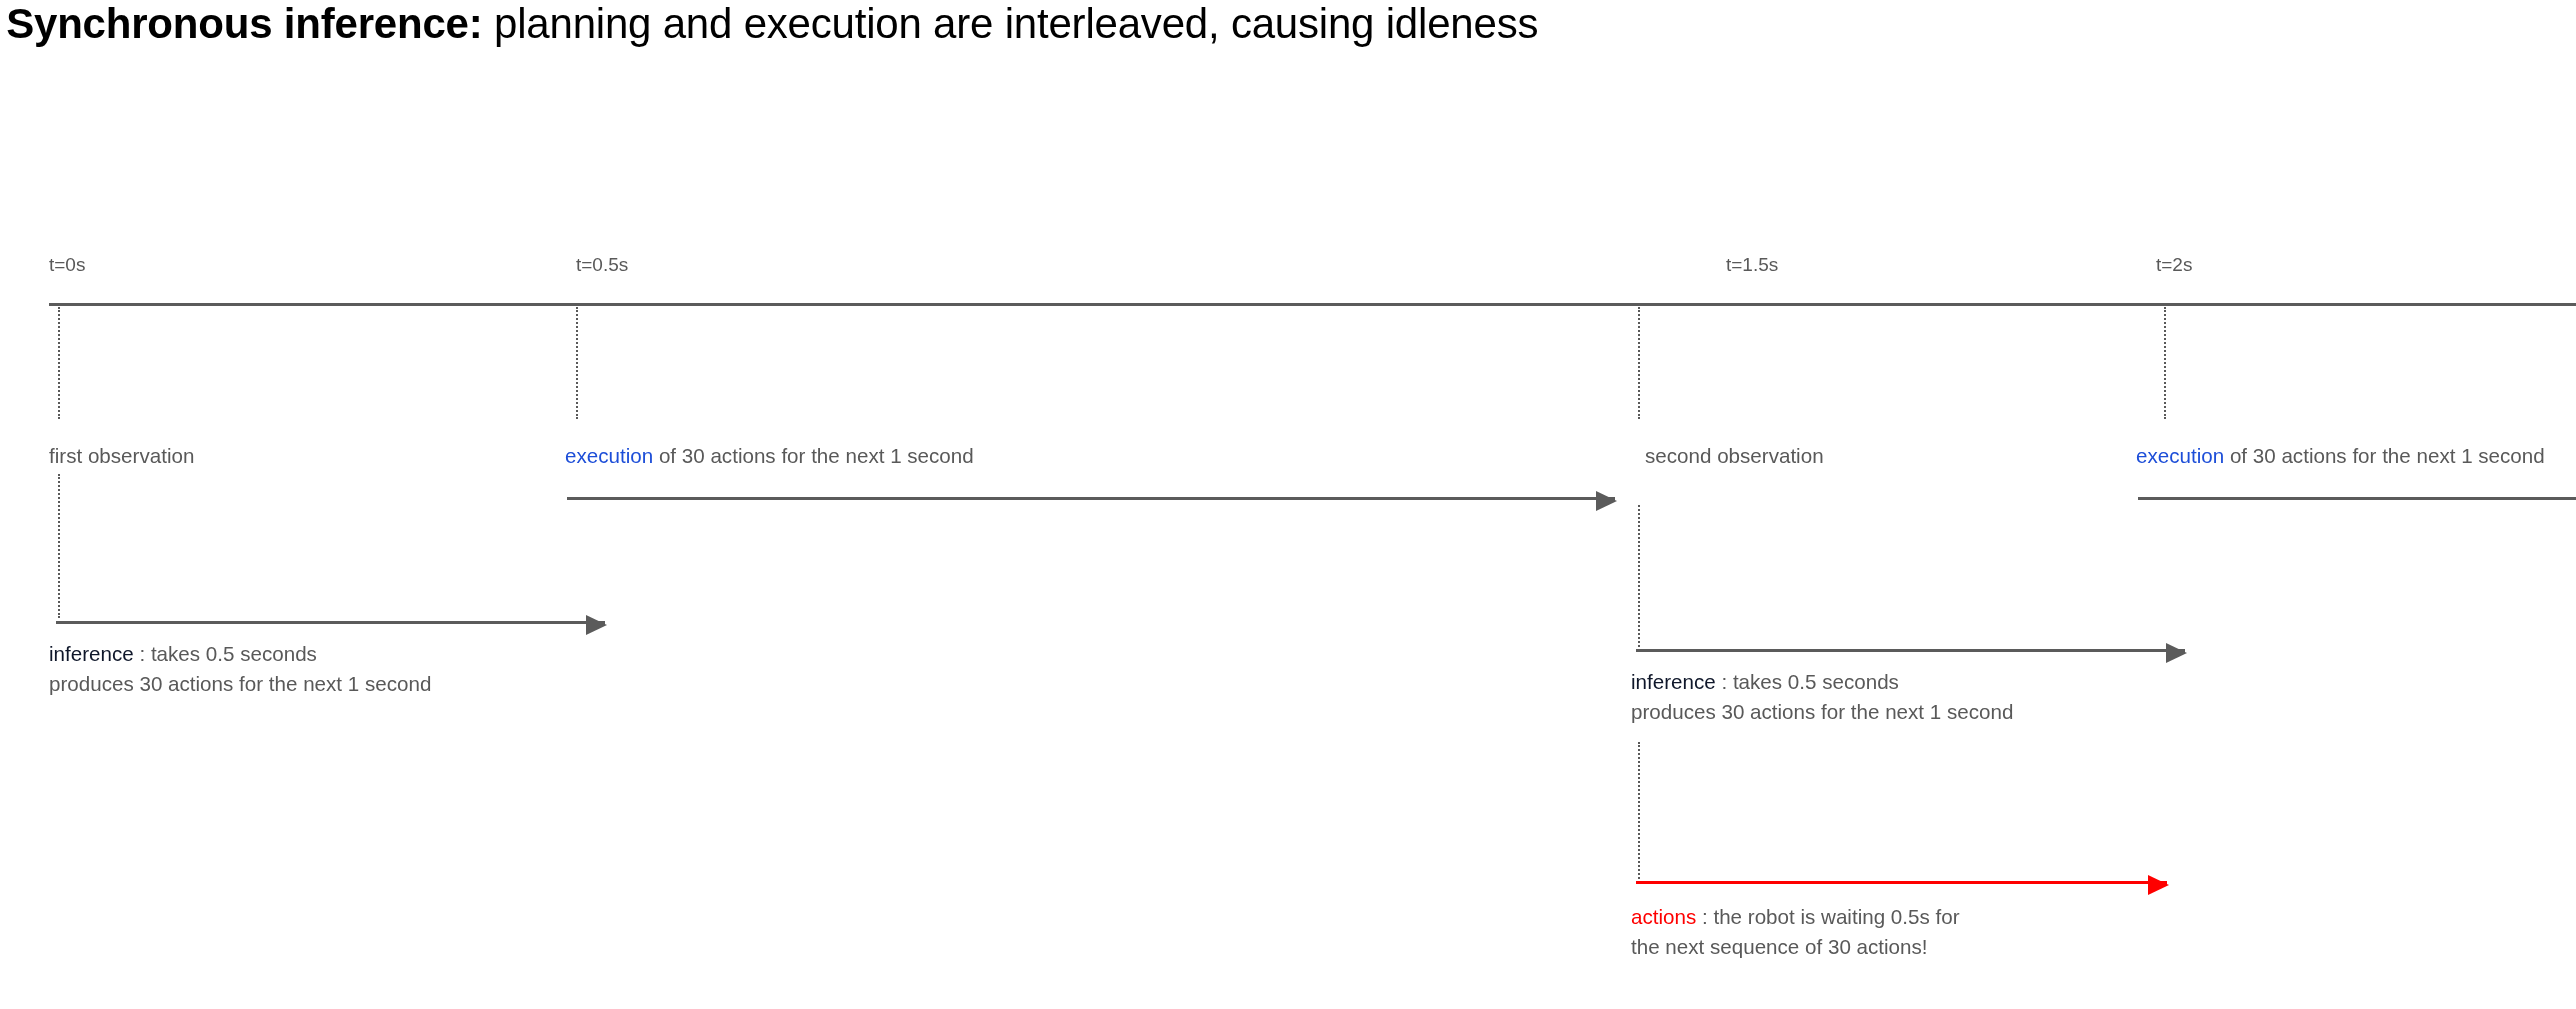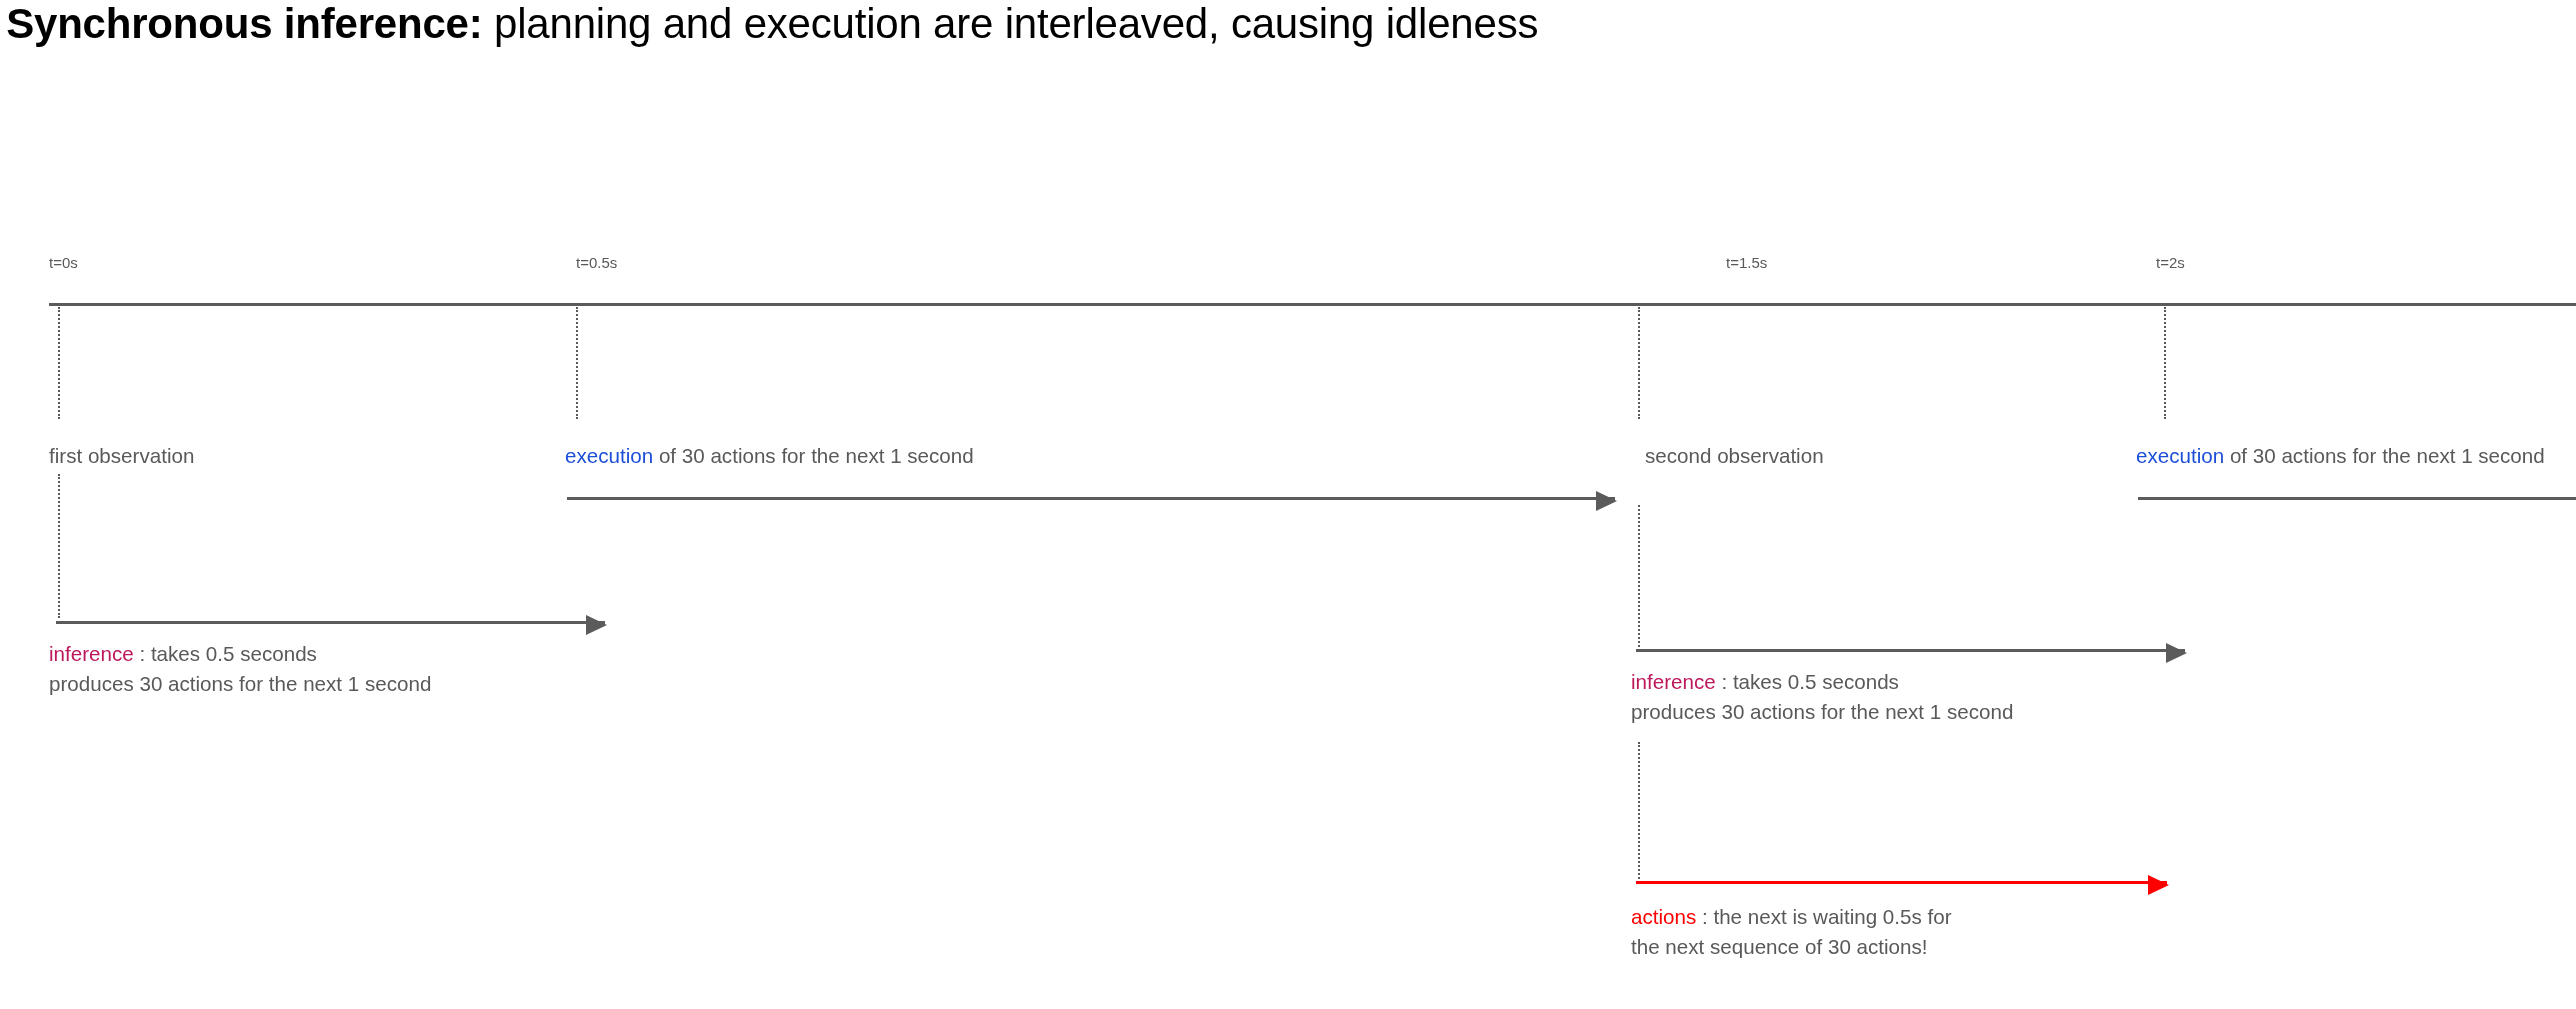--- a/index.html
+++ b/index.html
@@ -33,27 +33,27 @@
   
   .txt {
     position: absolute;
     font-size: 20.6px;
     line-height: 1.0;
     color: #595959;
     white-space: nowrap;
   }
   .tick-label {
     position: absolute;
-    font-size: 15px;
+    font-size: 19px;
     line-height: 1.0;
     color: #595959;
     white-space: nowrap;
   }
   .green { color: #1d4ed8; }
-  .blue  { color: #be185d; }
+  .blue  { color: #0f172a; }
   .red   { color: #fe0000; }
   .line2 { display: block; margin-top: 9.3px; }
 
   
   .vdot {
     position: absolute;
     width: 0;
     border-left: 2.6px dotted #595959;
   }
 
@@ -135,16 +135,16 @@
 <div class="harrow" style="left:1636px; top:649px; width:549px;"></div>
 
 <div class="txt" style="left:1631px; top:672px;">
   <span class="blue">inference</span><span> : takes 0.5 seconds</span>
   <span class="line2">produces 30 actions for the next 1 second</span>
 </div>
 
 <div class="harrow redline" style="left:1636px; top:881px; width:531px;"></div>
 
 <div class="txt" style="left:1631px; top:907px;">
-  <span class="red">actions</span><span> : the next is waiting 0.5s for</span>
+  <span class="red">actions</span><span> : the robot is waiting 0.5s for</span>
   <span class="line2">the next sequence of 30 actions!</span>
 </div>
 
 
 </body></html>

